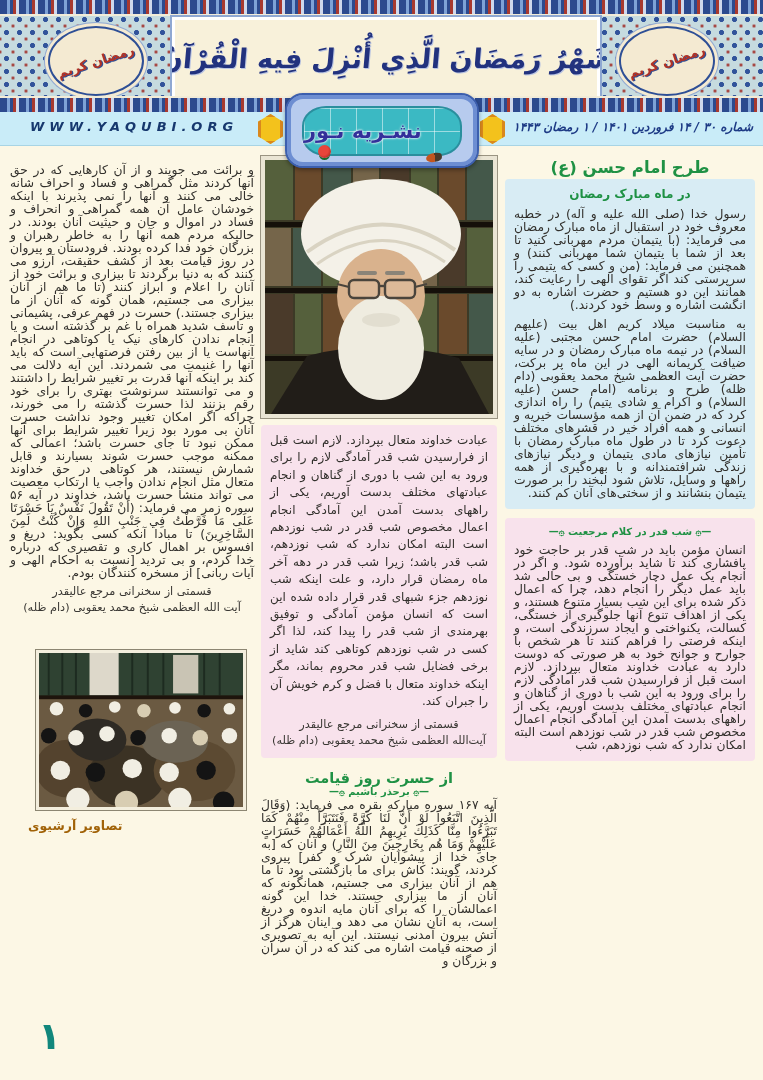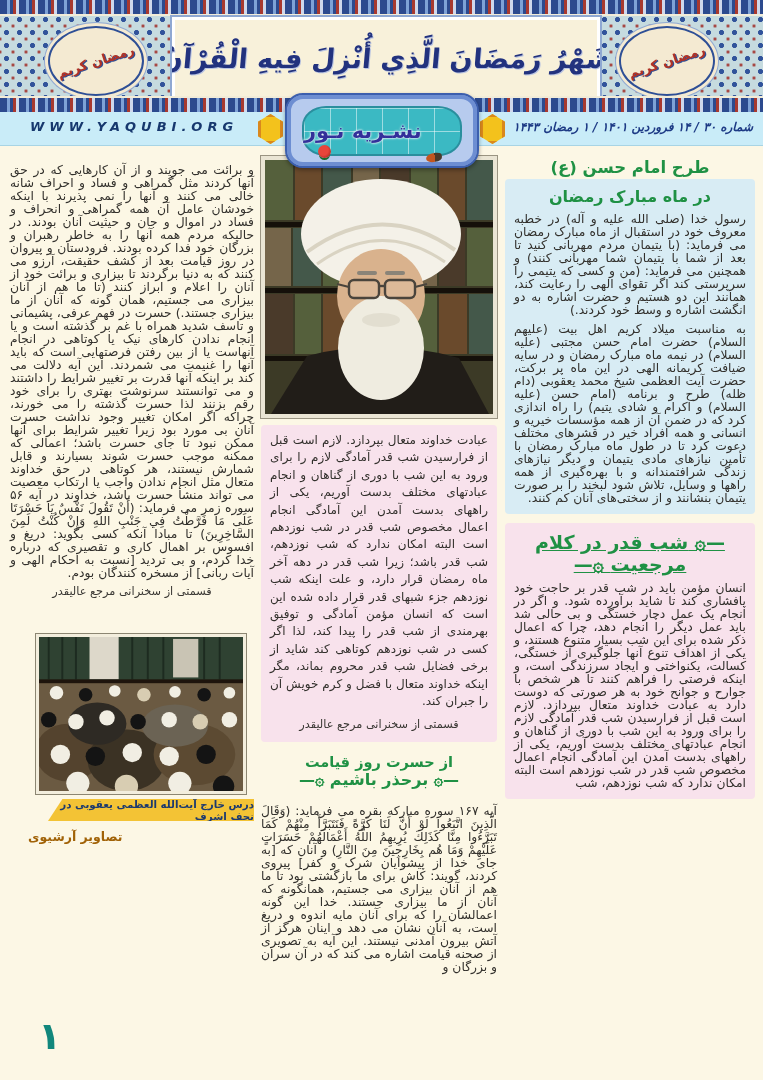--- a/index.html
+++ b/index.html
@@ -73,31 +73,31 @@
   .green-head{color:#1f9144;font-weight:bold;text-align:center;}
   .orn::before{content:"—۞ ";letter-spacing:-1px;}
   .orn::after{content:" ۞—";letter-spacing:-1px;}
 
   .title-1{font-size:16.5px;margin:2px 0 2px;}
   .title-2{font-size:14.5px;margin:0 0 6px;}
 
   .box{border-radius:4px;padding:7px 9px 9px;}
   .box-blue{background:#d8ecf4;}
   .box-pink{background:#f8e2ec;}
-  .box-title{font-size:16px;margin:1px 0 7px;}
-  .sec2-head{font-size:19px;margin:1px 0 7px;text-decoration:underline;}
+  .box-title{font-size:12px;margin:1px 0 7px;}
+  .sec2-head{font-size:10px;margin:1px 0 7px;}
 
   .mid-photo{width:228px;height:254px;border:4px solid #eae5d4;outline:1px solid #9a9482;
     display:block;background:#3c3a26;}
   .quote-box{margin-top:7px;}
   .signature{text-align:center;font-size:11.3px;line-height:16px;color:#3a3834;margin-top:6px;}
 
-  .mid-sec-head{margin:12px 0 16px;}
+  .mid-sec-head{margin:12px 0 2px;}
   .mid-sec-line1{font-size:14.5px;}
-  .mid-sec-line2{font-size:16px;}
+  .mid-sec-line2{font-size:10px;}
 
   .left-sig{margin-top:4px;}
 
   .group-photo{display:block;width:204px;height:154px;border:3px solid #f3eedd;
     outline:1px solid #8c8672;margin:34px 8px 0 auto;background:#6b5a42;}
   .photo-caption{position:relative;width:206px;height:22px;margin:5px 0 0 auto;background:#f3c335;
     clip-path:polygon(7% 0,100% 0,100% 100%,0 100%);
     display:flex;align-items:center;justify-content:center;}
   .photo-caption span{font-size:10.3px;font-weight:bold;color:#1d3a6e;}
   .archive-note{margin:8px 2px 0 16px;text-align:left;font-size:12.5px;font-weight:bold;color:#a16207;
@@ -195,34 +195,36 @@
       <rect x="120" y="120" width="30" height="18" rx="5" fill="rgba(255,255,255,0.10)" stroke="#4a443c" stroke-width="2.4"></rect>
       <line x1="114" y1="126" x2="120" y2="126" stroke="#4a443c" stroke-width="2.4"></line>
       <line x1="84" y1="127" x2="72" y2="124" stroke="#4a443c" stroke-width="2"></line>
       <line x1="150" y1="127" x2="162" y2="124" stroke="#4a443c" stroke-width="2"></line>
     </svg>
 
     <div class="box box-pink quote-box">
       <p class="body-text" style="margin:0;font-size:12px;line-height:17.4px;">عبادت خداوند متعال بپردازد. لازم است قبل از فرارسیدن شب قدر آمادگی لازم را برای ورود به این شب با دوری از گناهان و انجام عبادتهای مختلف بدست آوریم، یکی از راههای بدست آمدن این آمادگی انجام اعمال مخصوص شب قدر در شب نوزدهم است البته امکان ندارد که شب نوزدهم، شب قدر باشد؛ زیرا شب قدر در دهه آخر ماه رمضان قرار دارد، و علت اینکه شب نوزدهم جزء شبهای قدر قرار داده شده این است که انسان مؤمن آمادگی و توفیق بهرمندی از شب قدر را پیدا کند، لذا اگر کسی در شب نوزدهم کوتاهی کند شاید از برخی فضایل شب قدر محروم بماند، مگر اینکه خداوند متعال با فضل و کرم خویش آن را جبران کند.</p>
       <div class="signature">
         <div>قسمتی از سخنرانی مرجع عالیقدر</div>
+        <div>آیت‌الله العظمی شیخ محمد یعقوبی (دام ظله)</div>
       </div>
     </div>
 
     <div class="mid-sec-head">
       <div class="green-head mid-sec-line1">از حسرت روز قیامت</div>
       <div class="green-head mid-sec-line2 orn">برحذر باشیم</div>
     </div>
     <p class="body-text" style="margin:0;">آیه ۱۶۷ سوره مبارکه بقره می فرماید: (وَقَالَ الَّذِينَ اتَّبَعُوا لَوْ أَنَّ لَنَا كَرَّةً فَنَتَبَرَّأَ مِنْهُمْ كَمَا تَبَرَّءُوا مِنَّا كَذَلِكَ يُرِيهِمُ اللَّهُ أَعْمَالَهُمْ حَسَرَاتٍ عَلَيْهِمْ وَمَا هُم بِخَارِجِينَ مِنَ النَّارِ) و آنان که [به جای خدا از پیشوایان شرک و کفر] پیروی کردند، گویند: کاش برای ما بازگشتی بود تا ما هم از آنان بیزاری می جستیم، همانگونه که آنان از ما بیزاری جستند. خدا این گونه اعمالشان را که برای آنان مایه اندوه و دریغ است، به آنان نشان می دهد و اینان هرگز از آتش بیرون آمدنی نیستند. این آیه به تصویری از صحنه قیامت اشاره می کند که در آن سران و بزرگان و</p>
   </div>
 
   <div class="col col-left">
     <p class="body-text" style="margin:0;">و برائت می جویند و از آن کارهایی که در حق آنها کردند مثل گمراهی و فساد و احراف شانه خالی می کنند و آنها را نمی پذیرند با اینکه خودشان عامل آن همه گمراهی و انحراف و فساد در اموال و جان و حیثیت آنان بودند. در حالیکه مردم همه آنها را به خاطر رهبران و بزرگان خود فدا کرده بودند. فرودستان و پیروان در روز قیامت بعد از کشف حقیقت، آرزو می کنند که به دنیا برگردند تا بیزاری و برائت خود از آنان را اعلام و ابراز کنند (تا ما هم از آنان بیزاری می جستیم، همان گونه که آنان از ما بیزاری جستند.) حسرت در فهم عرفی، پشیمانی و تاسف شدید همراه با غم بر گذشته است و یا انجام ندادن کارهای نیک یا کوتاهی در انجام آنهاست یا از بین رفتن فرصتهایی است که باید آنها را غنیمت می شمردند. این آیه دلالت می کند بر اینکه آنها قدرت بر تغییر شرایط را داشتند و می توانستند سرنوشت بهتری را برای خود رقم بزنند لذا حسرت گذشته را می خورند، چراکه اگر امکان تغییر وجود نداشت حسرت آنان بی مورد بود زیرا تغییر شرایط برای آنها ممکن نبود تا جای حسرت باشد؛ اعمالی که ممکنه موجب حسرت شوند بسیارند و قابل شمارش نیستند، هر کوتاهی در حق خداوند متعال مثل انجام ندادن واجب یا ارتکاب معصیت می تواند منشأ حسرت باشد، خداوند در آیه ۵۶ سوره زمر می فرماید: (أَنْ تَقُولَ نَفْسٌ يَا حَسْرَتَا عَلَى مَا فَرَّطْتُ فِي جَنْبِ اللهِ وَإِنْ كُنْتُ لَمِنَ السَّاخِرِينَ) تا مبادا آنکه کسی بگوید: دریغ و افسوس بر اهمال کاری و تقصیری که درباره خدا کردم، و بی تردید [نسبت به احکام الهی و آیات ربانی] از مسخره کنندگان بودم.</p>
     <div class="signature left-sig">
       <div>قسمتی از سخنرانی مرجع عالیقدر</div>
+      <div>آیت الله العظمی شیخ محمد یعقوبی (دام ظله)</div>
     </div>
 
     <svg class="group-photo" viewBox="0 0 210 160" preserveAspectRatio="none">
       <rect x="0" y="0" width="210" height="160" fill="#6b5a42"></rect>
       <rect x="0" y="0" width="210" height="46" fill="#2f4232"></rect>
       <g stroke="#1d2b20" stroke-width="2">
         <line x1="10" y1="0" x2="10" y2="44"></line>
           <line x1="24" y1="0" x2="24" y2="44"></line>
           <line x1="38" y1="0" x2="38" y2="44"></line>
           <line x1="96" y1="0" x2="96" y2="44"></line>
@@ -259,21 +261,18 @@
           <circle cx="96" cy="120" r="10" fill="#f1eee3"></circle>
           <circle cx="134" cy="124" r="10" fill="#f1eee3"></circle>
           <circle cx="172" cy="122" r="10" fill="#141414"></circle>
         <circle cx="40" cy="152" r="12" fill="#f1eee3"></circle>
           <circle cx="90" cy="155" r="12" fill="#d8cdb2"></circle>
           <circle cx="145" cy="152" r="12" fill="#f1eee3"></circle>
           <circle cx="190" cy="155" r="11" fill="#141414"></circle>
       </g>
     </svg>
 
-    <div class="photo-caption">
-      <span>درس خارج آیت‌الله العظمی یعقوبی در نجف اشرف</span>
-    </div>
     <div class="archive-note">تصاویر آرشیوی</div>
   </div>
 
   <div class="page-num">۱</div>
 
 </div>
 
 </body></html>

